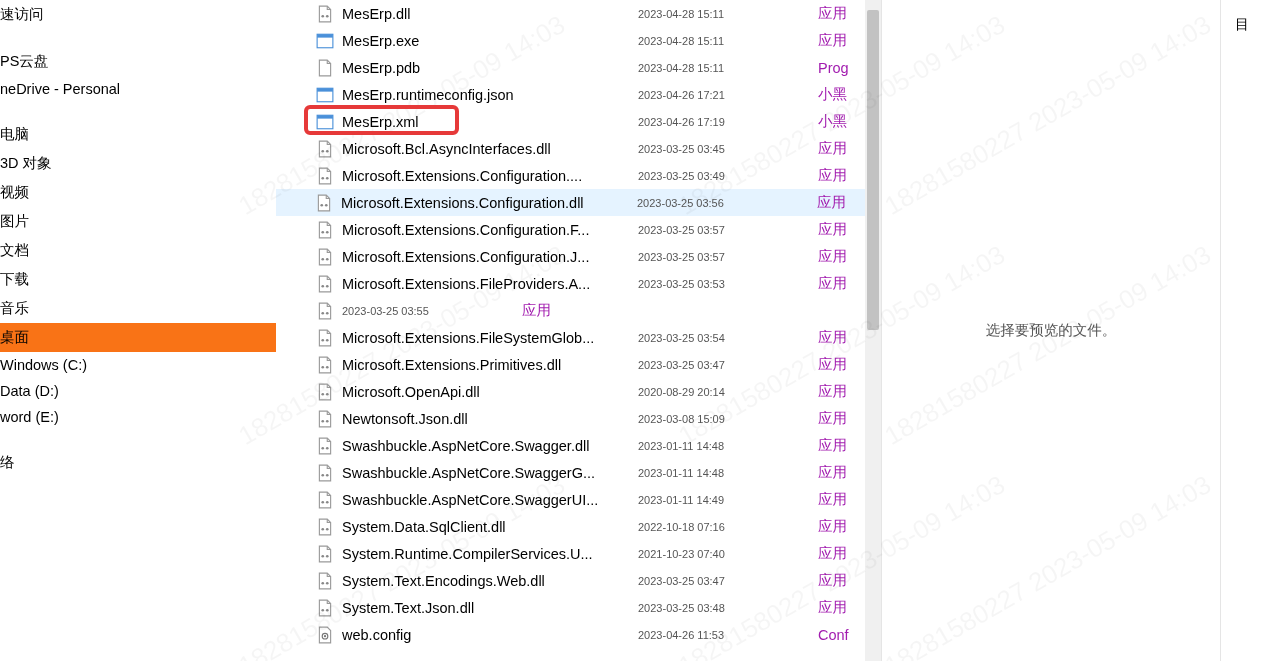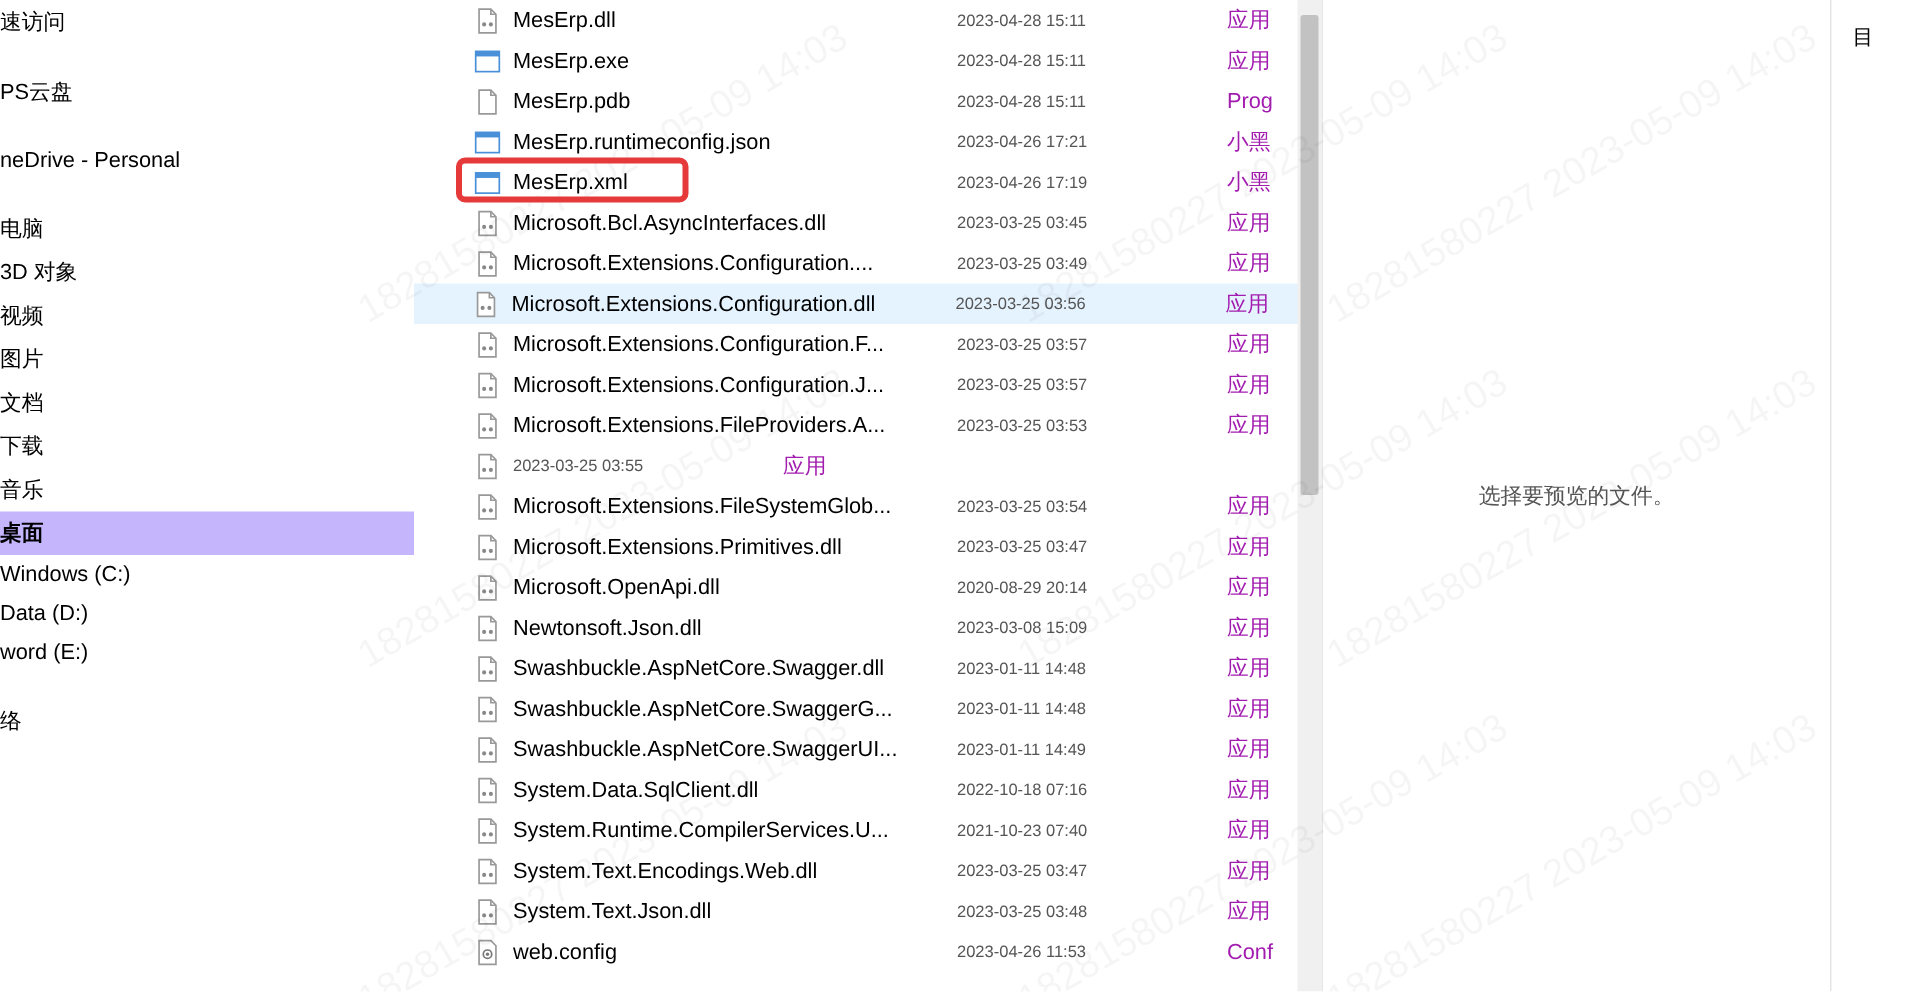--- a/index.html
+++ b/index.html
@@ -22,22 +22,21 @@
       background: #fff;
       padding-top: 0;
     }
     .sidebar-item {
       padding: 5px 0 5px 0;
       cursor: pointer;
       font-size: 14.5px;
       color: #000;
     }
     .sidebar-item.selected {
-      background: #c4b5fd;
-      font-weight: bold;
+      background: #f97316;
     }
     .file-area {
       flex: 1;
       display: flex;
       flex-direction: column;
       border-right: 1px solid #e5e5e5;
       position: relative;
     }
     .file-list {
       flex: 1;
@@ -138,21 +137,21 @@
       white-space: nowrap;
       z-index: 1;
     }
   </style>
 </head>
 <body>
 
 <div class="sidebar" id="sidebar">
     <div class="sidebar-item"><span>速访问</span></div>
     <div class="sidebar-item" style="margin-top: 18px;"><span>PS云盘</span></div>
-    <div class="sidebar-item" style="margin-top: 18px;"><span>neDrive - Personal</span></div>
+    <div class="sidebar-item" style=""><span>neDrive - Personal</span></div>
     <div class="sidebar-item" style="margin-top: 18px;"><span>电脑</span></div>
     <div class="sidebar-item"><span>3D 对象</span></div>
     <div class="sidebar-item"><span>视频</span></div>
     <div class="sidebar-item"><span>图片</span></div>
     <div class="sidebar-item"><span>文档</span></div>
     <div class="sidebar-item"><span>下载</span></div>
     <div class="sidebar-item"><span>音乐</span></div>
     <div class="sidebar-item selected"><span>桌面</span></div>
     <div class="sidebar-item"><span>Windows (C:)</span></div>
     <div class="sidebar-item"><span>Data (D:)</span></div>

